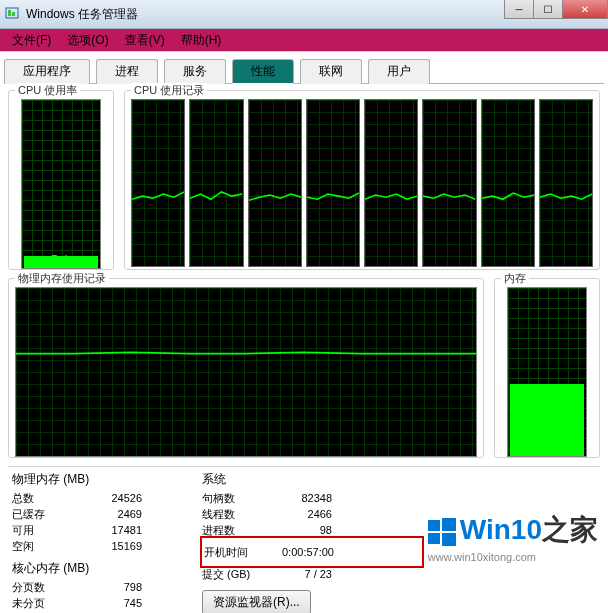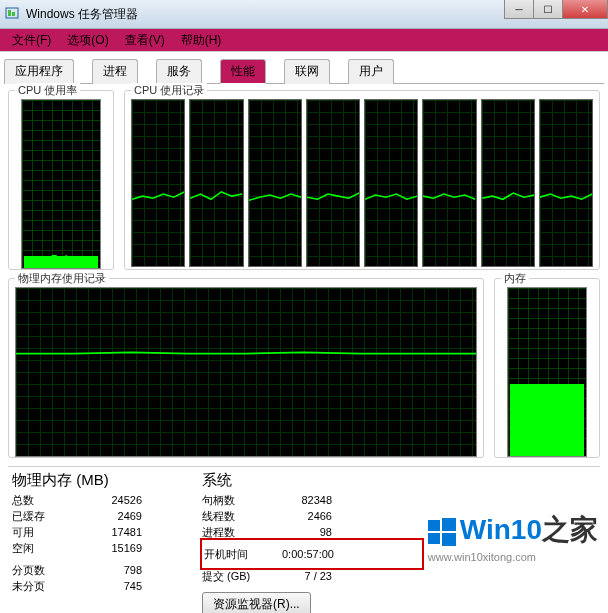--- a/index.html
+++ b/index.html
@@ -7,39 +7,39 @@
 .titlebar .icon{width:16px;height:16px;margin-right:6px;display:flex;align-items:center;justify-content:center}
 .titlebar .title{font-size:12px;color:#000}
 .winbtns{position:absolute;right:0;top:0;display:flex}
 .winbtn{width:28px;height:18px;border:1px solid #888;border-top:none;display:flex;align-items:center;justify-content:center;font-size:10px;cursor:pointer;margin-left:-1px}
 .winbtn.min{background:linear-gradient(to bottom,#e8e8e8,#d0d0d0)}
 .winbtn.max{background:linear-gradient(to bottom,#e8e8e8,#d0d0d0)}
 .winbtn.close{background:linear-gradient(to bottom,#e89090,#d04040);color:#fff;width:44px}
 .menubar{height:22px;background:#be185d;border-bottom:1px solid #d0d0d0;display:flex;align-items:center;padding:0 4px}
 .menubar span{padding:2px 8px;cursor:pointer}
 .tabs{display:flex;margin:6px 4px 0 4px;border-bottom:1px solid #b0b0b0}
-.tab{padding:3px 10px;border:1px solid #b0b0b0;border-bottom:none;background:#f0f0f0;margin-right:18px;cursor:pointer;border-radius:3px 3px 0 0;position:relative;top:1px}
-.tab.active{background:#be185d;border-bottom:1px solid #fff}
+.tab{padding:3px 18px;border:1px solid #b0b0b0;border-bottom:none;background:#f0f0f0;margin-right:6px;cursor:pointer;border-radius:3px 3px 0 0;position:relative;top:1px}
+.tab.active{background:#0f766e;border-bottom:1px solid #fff}
 .content{padding:6px 8px;background:#fff}
 .row{display:flex;gap:10px;margin-bottom:8px}
 .groupbox{border:1px solid #d0d0d0;border-radius:3px;padding:8px 6px 0 6px;position:relative}
 .groupbox .gtitle{position:absolute;top:-8px;left:6px;background:#fff;padding:0 3px;font-size:11px;color:#333}
 .meter{background:#000;border:1px solid #808080;position:relative;overflow:hidden}
 .grid-lines{position:absolute;inset:0;background-image:linear-gradient(to right,#004000 1px,transparent 1px),linear-gradient(to bottom,#004000 1px,transparent 1px);background-size:10px 10px}
 .meter .fill{position:absolute;bottom:0;left:2px;right:2px;background:#00ff00}
 .meter .label{position:absolute;bottom:2px;left:0;right:0;text-align:center;color:#00ff00;font-size:11px;font-family:monospace}
 .graph{background:#000;border:1px solid #808080;position:relative;overflow:hidden}
 .graph-grid{position:absolute;inset:0;background-image:linear-gradient(to right,#003000 1px,transparent 1px),linear-gradient(to bottom,#003000 1px,transparent 1px);background-size:12px 12px}
 .graph-cores{display:flex;gap:4px;height:100%}
 .graph-core{flex:1;background:#000;border:1px solid #606060;position:relative;overflow:hidden}
 .graph-trace{position:absolute;inset:0}
 .stats{display:flex;gap:20px;margin-top:4px;padding:0 4px}
 .statcol{flex:0 0 auto}
 .statgroup{margin-bottom:6px}
-.statgroup .sgtitle{font-size:15px;margin-bottom:2px}
+.statgroup .sgtitle{font-size:12px;margin-bottom:2px}
 .statrow{display:flex;font-size:11px;line-height:16px}
 .statrow .k{width:60px}
 .statrow .v{width:70px;text-align:right}
 .highlight{border:2px solid #d00000;padding:6px 2px;margin:-2px -2px}
 .btn{border:1px solid #888;background:linear-gradient(to bottom,#f8f8f8,#e0e0e0);padding:3px 10px;border-radius:3px;cursor:pointer;font-size:12px}
 .watermark{position:absolute;right:10px;bottom:50px;text-align:left}
 .watermark .big{font-size:28px;color:#0078d7;font-weight:bold}
 .watermark .big .zh{color:#333}
 .watermark .small{font-size:11px;color:#888;margin-top:2px}
 .winlogo{display:inline-block;width:28px;height:28px;margin-right:4px;vertical-align:middle}
@@ -183,20 +183,21 @@
         <div class="statrow">
             <span class="k">可用</span>
             <span class="v">17481</span>
           </div>
         <div class="statrow">
             <span class="k">空闲</span>
             <span class="v">15169</span>
           </div>
       </div>
       <div class="statgroup">
+        <div class="sgtitle">核心内存 (MB)</div>
         <div class="statrow">
             <span class="k">分页数</span>
             <span class="v">798</span>
           </div>
         <div class="statrow">
             <span class="k">未分页</span>
             <span class="v">745</span>
           </div>
       </div>
     </div>

